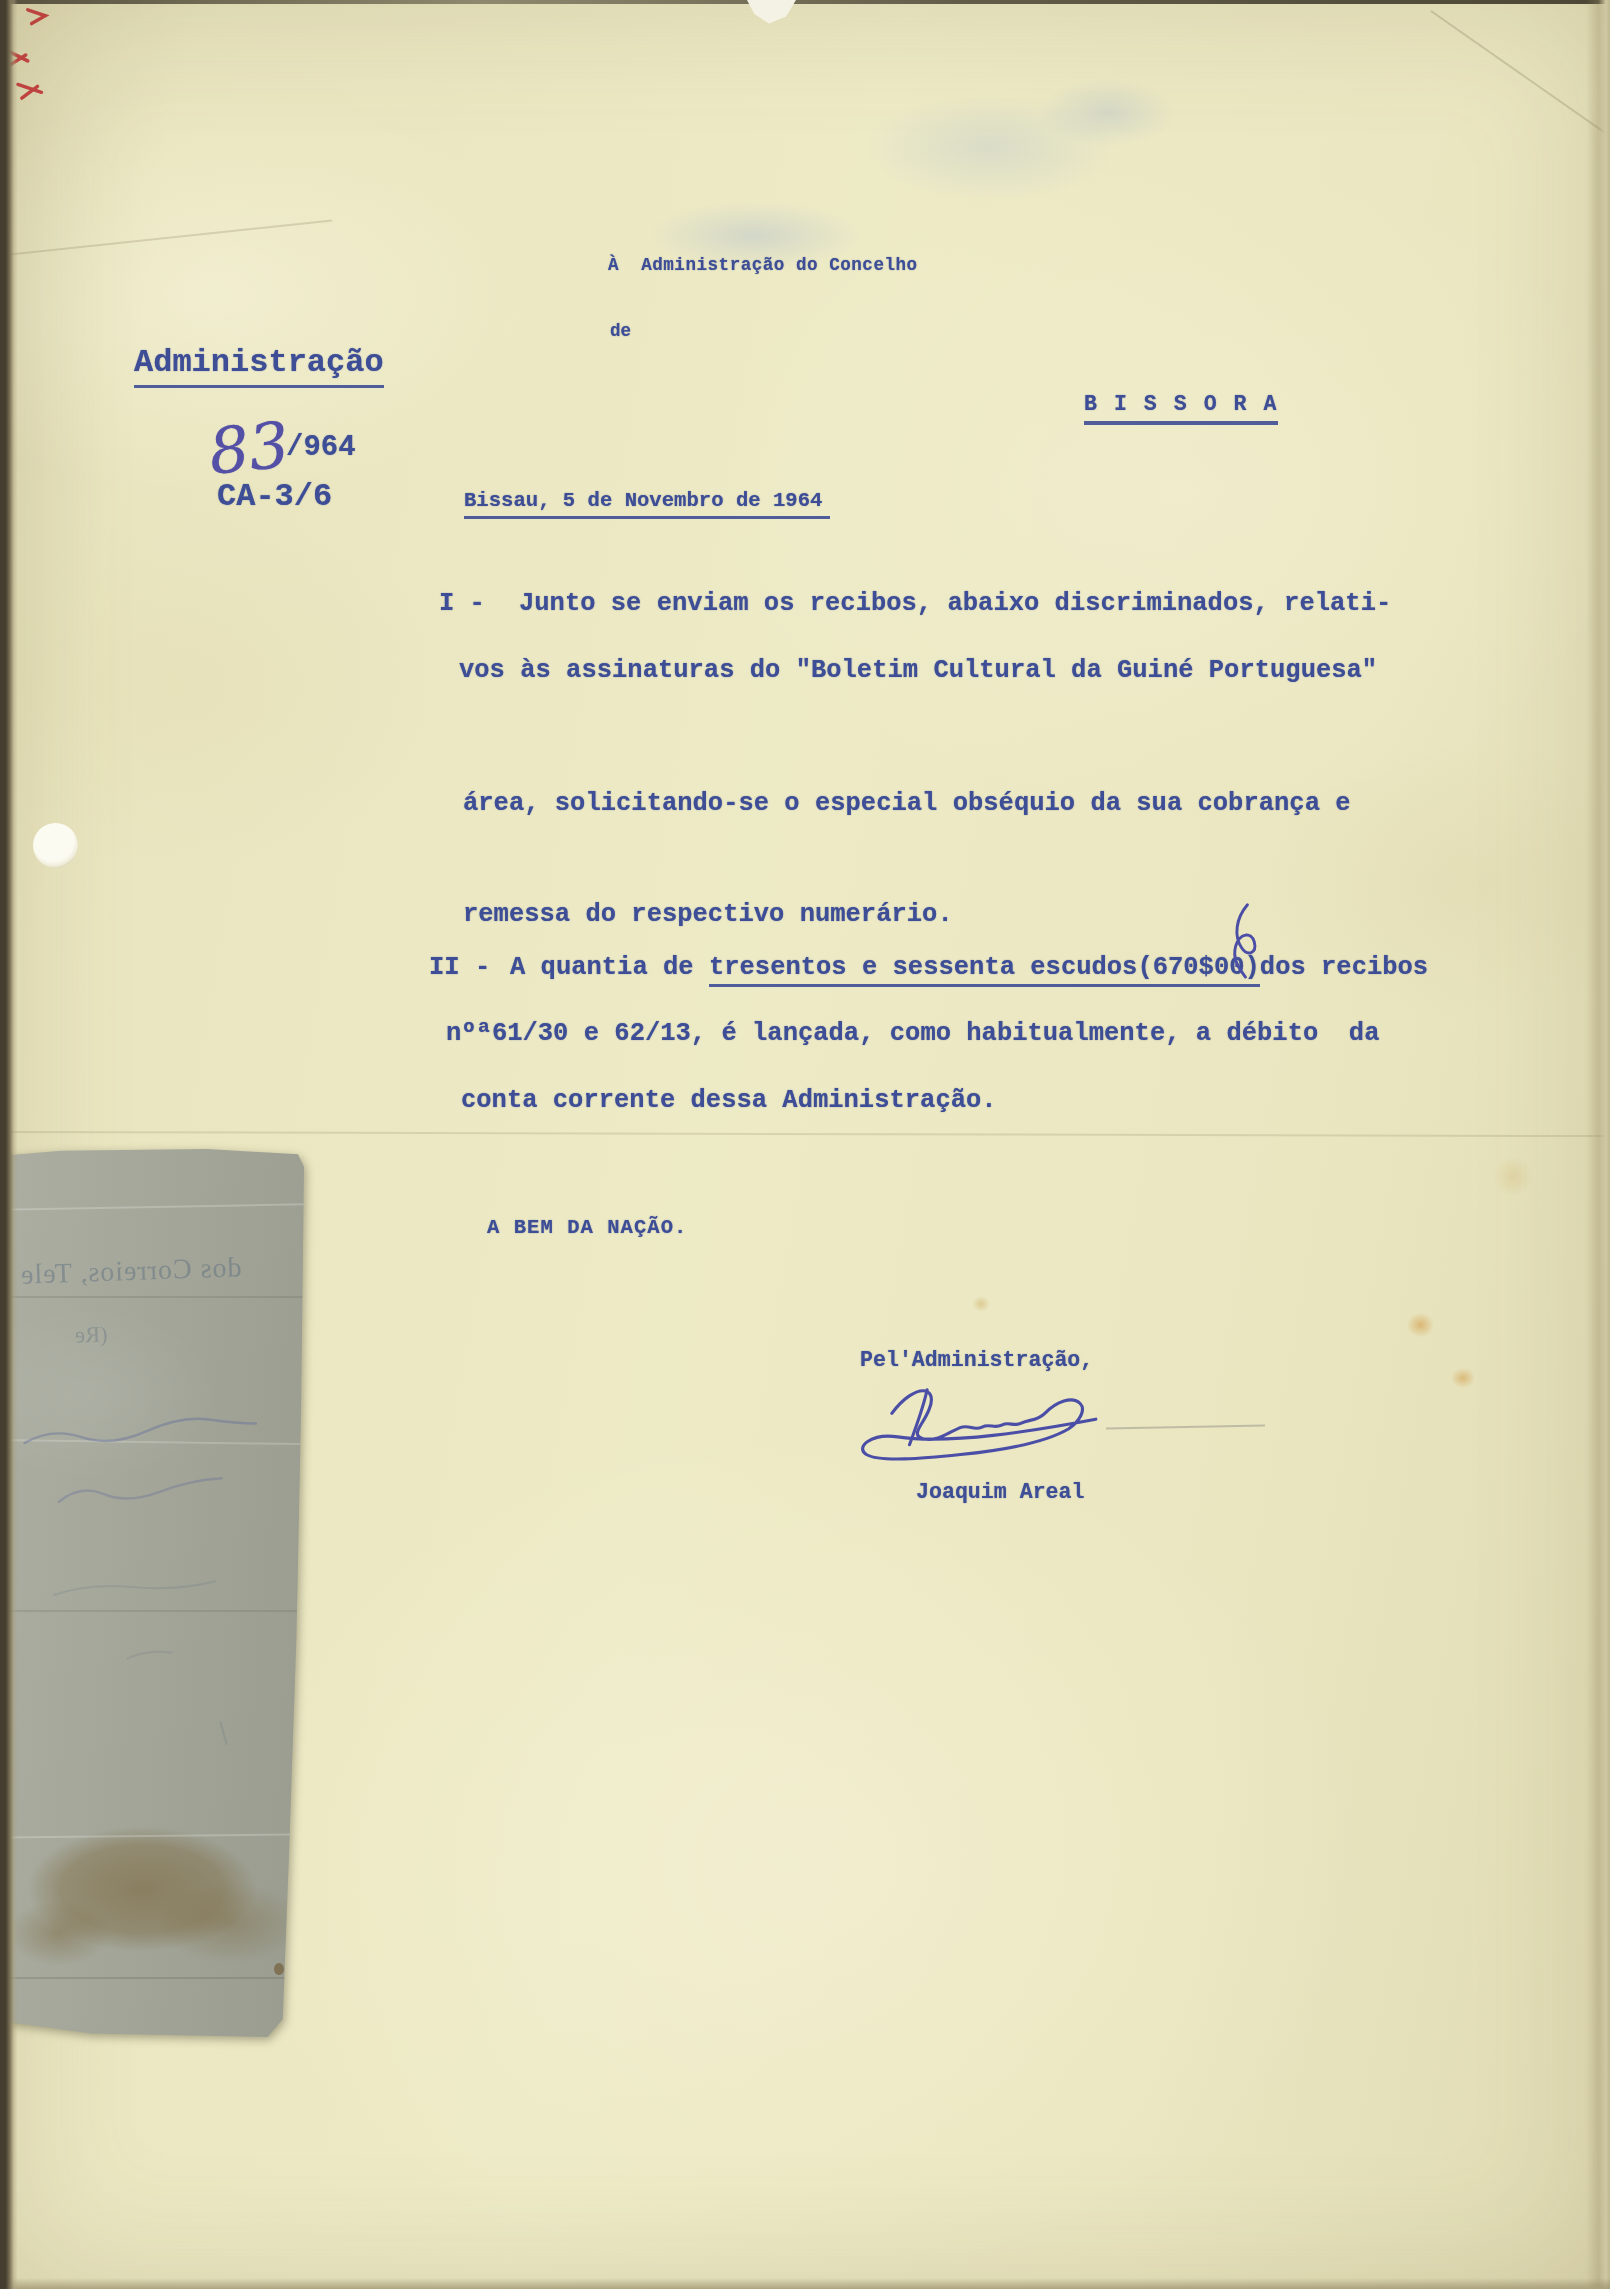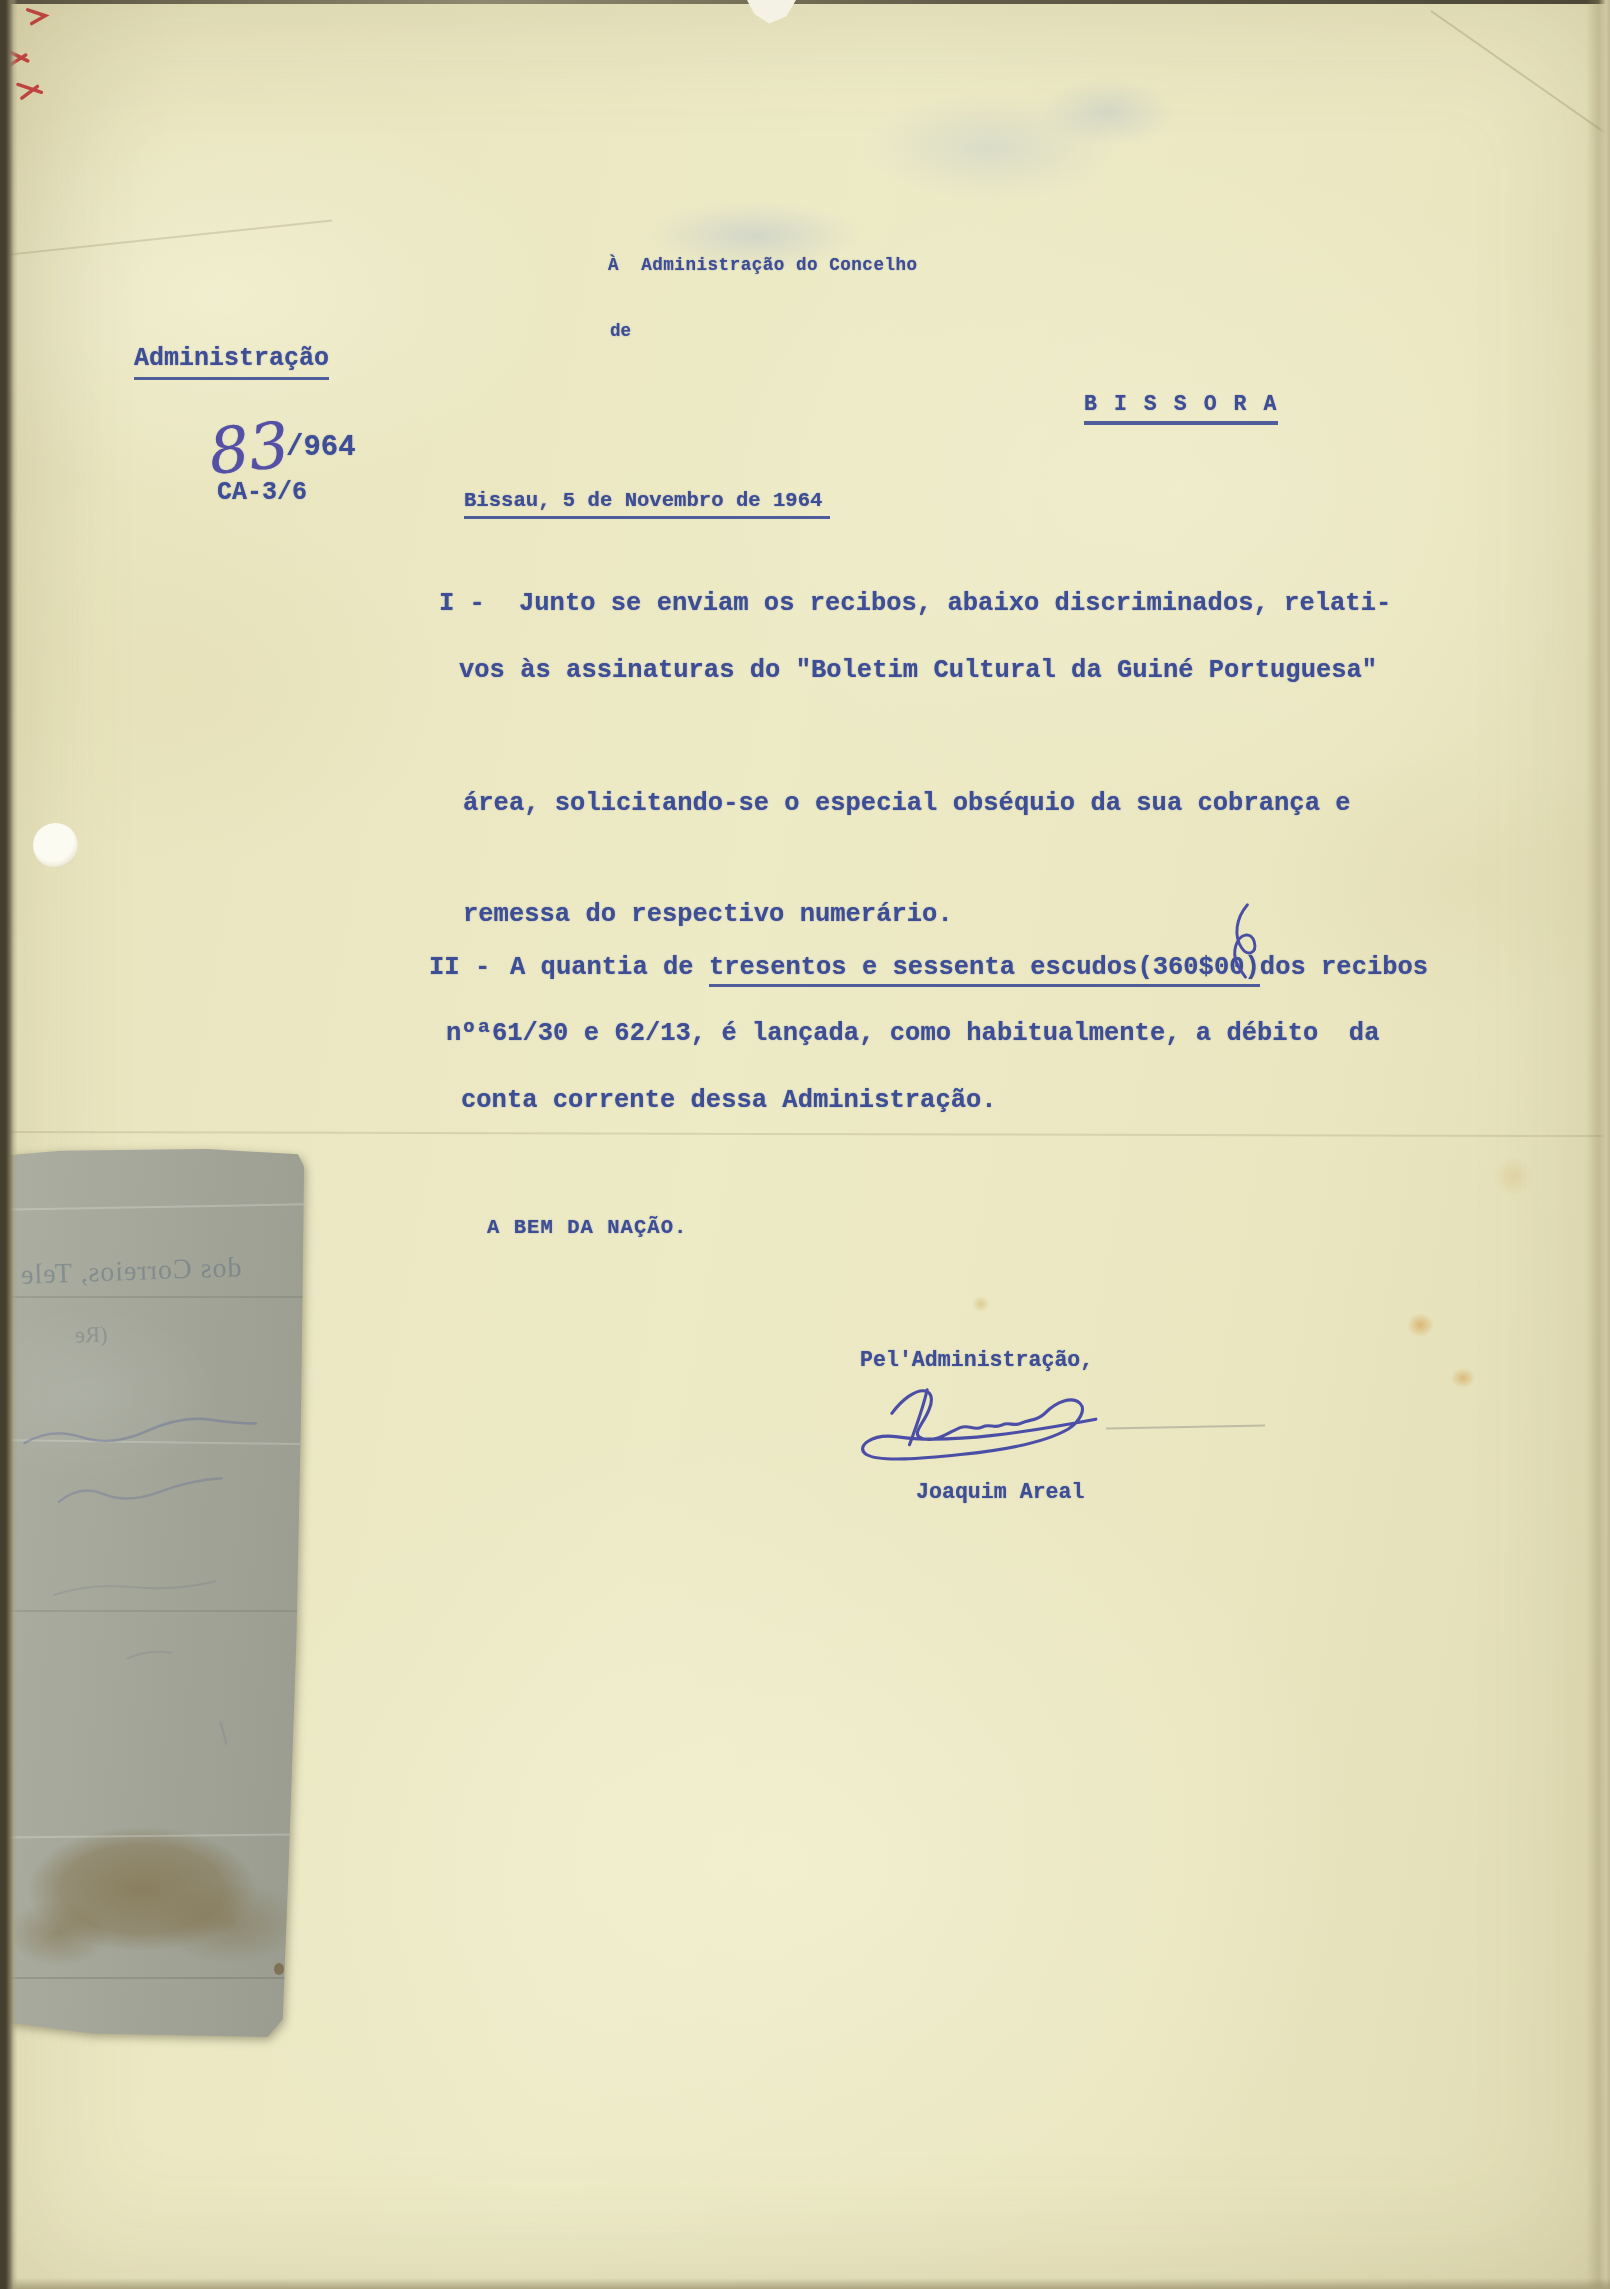--- a/index.html
+++ b/index.html
@@ -13,21 +13,21 @@
       radial-gradient(ellipse 294px 196px at 1470px 882px, rgba(220,212,170,.35), transparent 70%),
       radial-gradient(ellipse 392px 255px at 176px 686px, rgba(224,216,172,.30), transparent 70%),
       linear-gradient(100deg,#ddd8b2,#e9e5bf 10%,#edeac6 45%,#eae6c0 75%,#e0dbb4);
   }
   .page::after{content:"";position:absolute;inset:0;pointer-events:none;
     box-shadow:inset 0 0 137px rgba(120,105,60,.20);}
   
   .t{position:absolute;color:#3d4e96;font-weight:bold;white-space:pre;line-height:1.15;
      text-shadow:0 0 1.2px rgba(50,65,140,.65);}
   .sz18{font-size:17.6px;} .sz21{font-size:20.6px;} .sz22{font-size:21.6px;}
-  .sz26{font-size:25.5px;} .sz28{font-size:25px;} .sz30{font-size:29px;}
+  .sz26{font-size:25.5px;} .sz28{font-size:32px;} .sz30{font-size:29px;}
   .ul{border-bottom:3.9px solid rgba(61,78,150,.9);padding-bottom:2.9px;}
   .ul5{border-bottom:4.9px solid rgba(61,78,150,.9);padding-bottom:3.9px;}
   
   .recip1{left:608px;top:255px;letter-spacing:0.5px;}
   .recip2{left:610px;top:321px;}
   .sender{left:134px;top:345px;}
   .place{left:1084px;top:392px;font-size:21.6px;letter-spacing:2px;}
   .refhand{position:absolute;left:209px;top:412px;font-family:"DejaVu Serif",serif;
      font-style:italic;font-size:63px;color:#5450a6;transform:rotate(-6deg);
      text-shadow:0 0 1px rgba(84,80,166,.6);}
@@ -151,21 +151,21 @@
 
   <div class="t sz21 ul dateline">Bissau, 5 de Novembro de 1964</div>
 
   <div class="t sz26 i-num">I -</div>
   <div class="t sz26 i-l0">Junto se enviam os recibos, abaixo discriminados, relati-</div>
   <div class="t sz26 i-l1">vos às assinaturas do "Boletim Cultural da Guiné Portuguesa"</div>
   <div class="t sz26 i-l3">área, solicitando-se o especial obséquio da sua cobrança e</div>
   <div class="t sz26 i-l4">remessa do respectivo numerário.</div>
 
   <div class="t sz26 ii-num">II -</div>
-  <div class="t sz26 ii-l1"><span>A quantia de </span><span class="useg">tresentos e sessenta escudos(360$00)</span><span>dos recibos</span></div>
+  <div class="t sz26 ii-l1"><span>A quantia de </span><span class="useg">tresentos e sessenta escudos(670$00)</span><span>dos recibos</span></div>
   <div class="t sz26 ii-l2">nºª61/30 e 62/13, é lançada, como habitualmente, a débito  da</div>
   <div class="t sz26 ii-l3">conta corrente dessa Administração.</div>
 
   <svg class="check" width="54" height="83" viewBox="0 0 55 85">
     <path d="M30,8 C18,22 16,40 24,52 C30,61 40,58 37,46 C34,35 22,37 18,50 C14,64 22,74 28,82" fill="none" stroke="#4b4ea6" stroke-width="3" stroke-linecap="round"></path>
   </svg>
 
   <div class="t sz21 closing">A BEM DA NAÇÃO.</div>
 
   <div class="t sz22 pel">Pel'Administração,</div>

